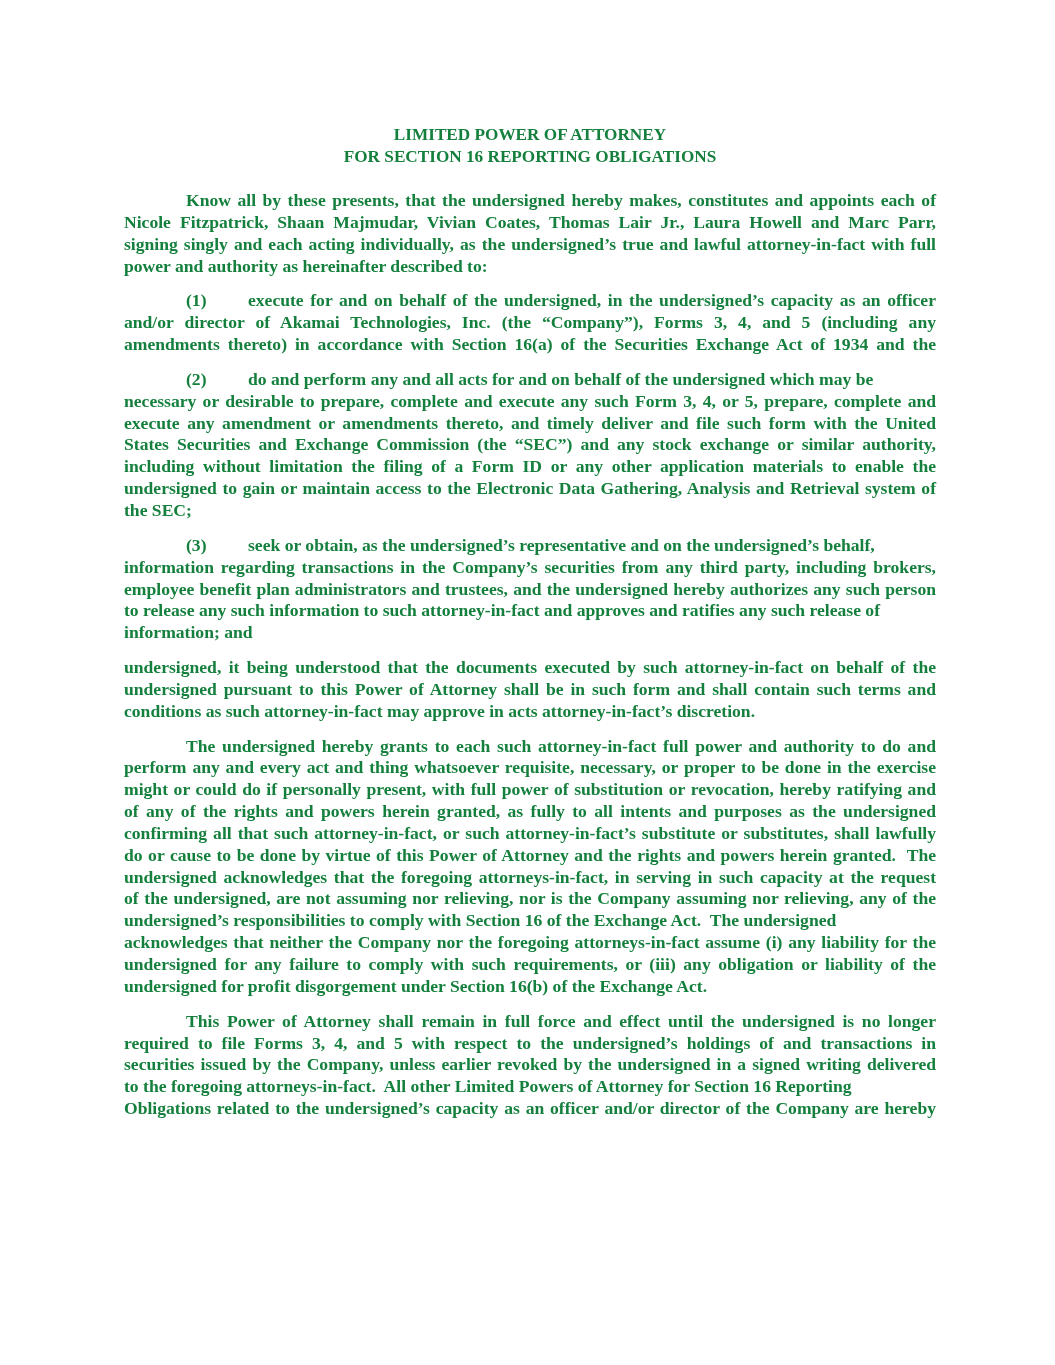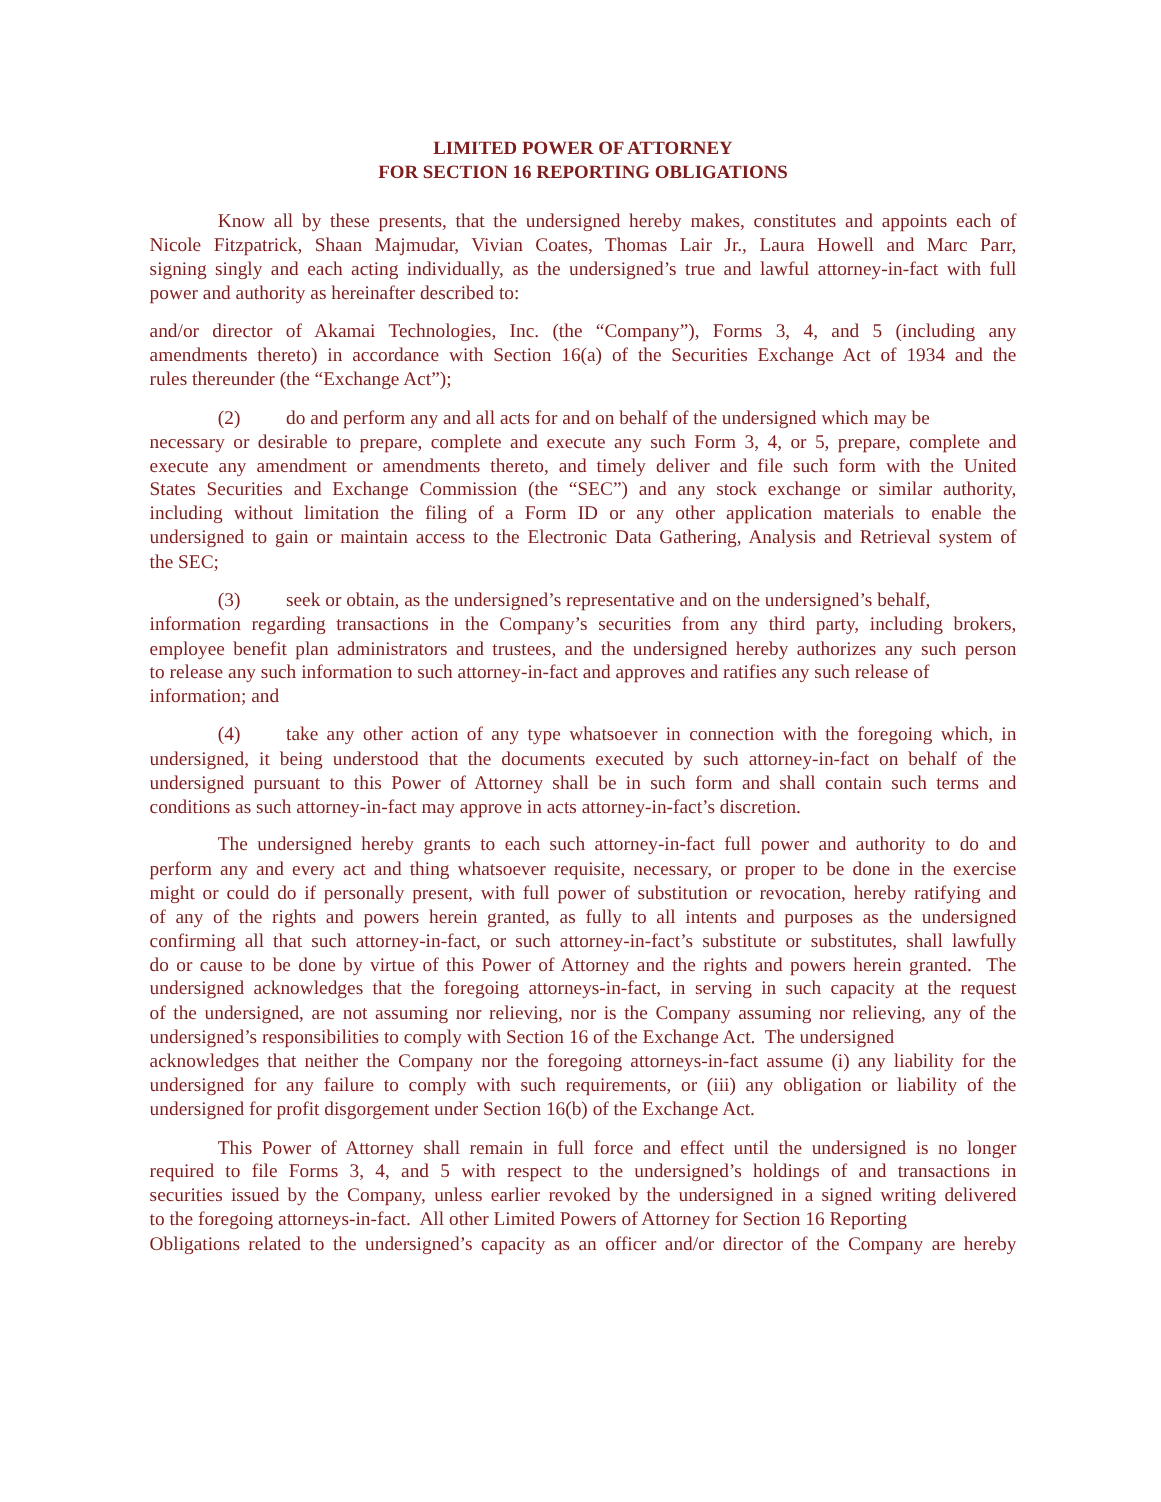--- a/index.html
+++ b/index.html
@@ -1,26 +1,26 @@
 <!DOCTYPE html>
 <html><head>
   <meta charset="utf-8">
   <style>
     html, body { margin: 0; padding: 0; background: #ffffff; }
     body { width: 1055px; height: 1365px; position: relative; overflow: hidden; }
     .page {
       position: absolute; left: 124px; top: 124px; width: 812px;
       font-family: "Liberation Serif", "DejaVu Serif", serif;
-      font-size: 17.6px; line-height: 21.85px; color: #7f1d1d;
+      font-size: 17.6px; line-height: 21.85px; color: #15803d;
     }
     .title {
       text-align: center; font-weight: bold; margin: 0;
       font-size: 17.2px; line-height: 22px;
     }
-    .para { margin: 12px; margin-top: 22.5px; }
+    .para { margin: 0; margin-top: 22.5px; font-weight: bold; }
     .para.first { margin-top: 22px; }
     .para.tight { margin-top: 13px; }
     .line { display: block; white-space: pre; text-align: justify; text-align-last: justify; }
     .line.last { text-align-last: left; }
     .indent { display: inline-block; width: 62px; }
     .num { display: inline-block; width: 62px; }
   </style>
 </head>
 <body>
 
@@ -31,23 +31,23 @@
   </h1>
 
   <p class="para first">
     <span class="line"><span class="indent"></span><span>Know all by these presents, that the undersigned hereby makes, constitutes and appoints each of</span></span>
     <span class="line">Nicole Fitzpatrick, Shaan Majmudar, Vivian Coates, Thomas Lair Jr., Laura Howell and Marc Parr,</span>
     <span class="line">signing singly and each acting individually, as the undersigned’s true and lawful attorney-in-fact with full</span>
     <span class="line last">power and authority as hereinafter described to:</span>
   </p>
 
   <p class="para tight">
+    <span class="line"><span class="indent"></span><span class="num">(1)</span><span>execute for and on behalf of the undersigned, in the undersigned’s capacity as an officer</span></span>
     <span class="line">and/or director of Akamai Technologies, Inc. (the “Company”), Forms 3, 4, and 5 (including any</span>
     <span class="line">amendments thereto) in accordance with Section 16(a) of the Securities Exchange Act of 1934 and the</span>
-    <span class="line last">rules thereunder (the “Exchange Act”);</span>
   </p>
 
   <p class="para tight">
     <span class="line last"><span class="indent"></span><span class="num">(2)</span><span>do and perform any and all acts for and on behalf of the undersigned which may be</span></span>
     <span class="line">necessary or desirable to prepare, complete and execute any such Form 3, 4, or 5, prepare, complete and</span>
     <span class="line">execute any amendment or amendments thereto, and timely deliver and file such form with the United</span>
     <span class="line">States Securities and Exchange Commission (the “SEC”) and any stock exchange or similar authority,</span>
     <span class="line">including without limitation the filing of a Form ID or any other application materials to enable the</span>
     <span class="line">undersigned to gain or maintain access to the Electronic Data Gathering, Analysis and Retrieval system of</span>
     <span class="line last">the SEC;</span>
@@ -55,21 +55,20 @@
 
   <p class="para tight">
     <span class="line last"><span class="indent"></span><span class="num">(3)</span><span>seek or obtain, as the undersigned’s representative and on the undersigned’s behalf,</span></span>
     <span class="line">information regarding transactions in the Company’s securities from any third party, including brokers,</span>
     <span class="line">employee benefit plan administrators and trustees, and the undersigned hereby authorizes any such person</span>
     <span class="line last">to release any such information to such attorney-in-fact and approves and ratifies any such release of</span>
     <span class="line last">information; and</span>
   </p>
 
   <p class="para tight">
-    <span class="line"><span class="indent"></span><span class="num">(4)</span><span>take any other action of any type whatsoever in connection with the foregoing which, in</span></span>
     <span class="line">undersigned, it being understood that the documents executed by such attorney-in-fact on behalf of the</span>
     <span class="line">undersigned pursuant to this Power of Attorney shall be in such form and shall contain such terms and</span>
     <span class="line last">conditions as such attorney-in-fact may approve in acts attorney-in-fact’s discretion.</span>
   </p>
 
   <p class="para tight">
     <span class="line"><span class="indent"></span><span>The undersigned hereby grants to each such attorney-in-fact full power and authority to do and</span></span>
     <span class="line">perform any and every act and thing whatsoever requisite, necessary, or proper to be done in the exercise</span>
     <span class="line">might or could do if personally present, with full power of substitution or revocation, hereby ratifying and</span>
     <span class="line">of any of the rights and powers herein granted, as fully to all intents and purposes as the undersigned</span>

